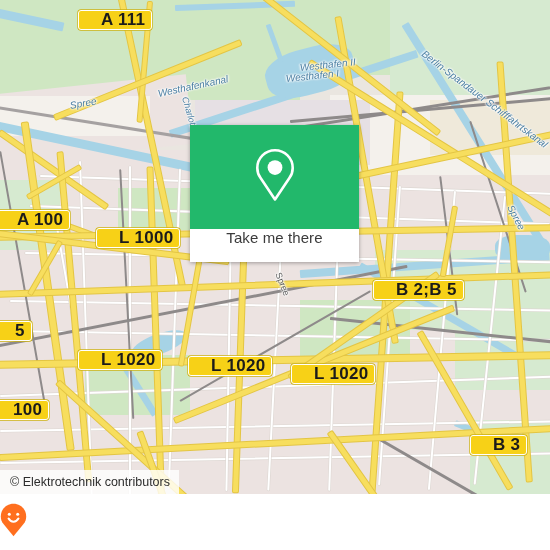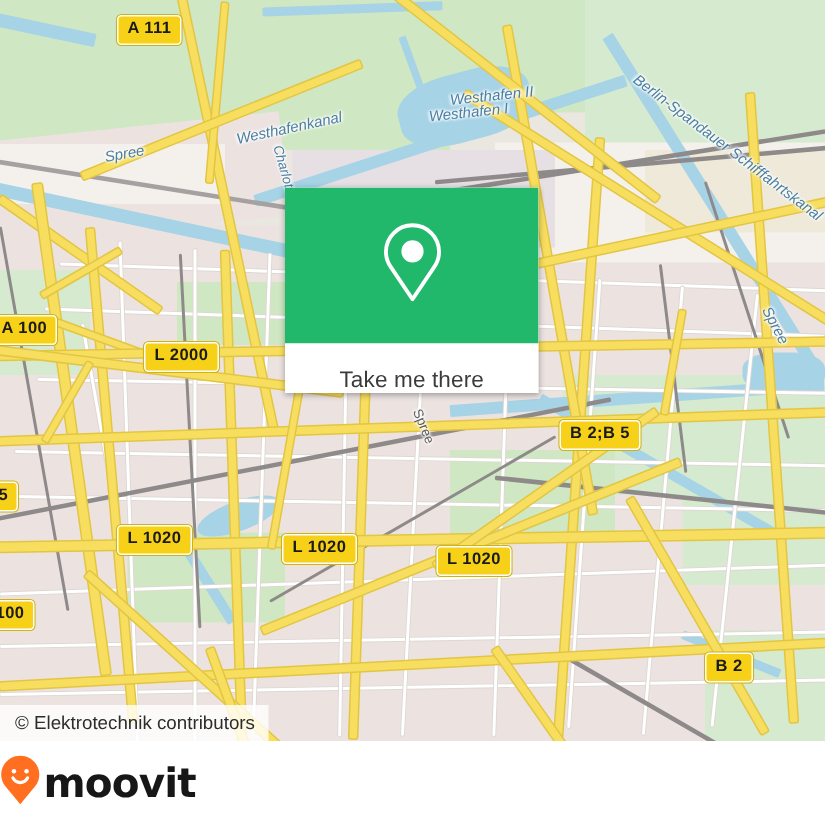--- a/index.html
+++ b/index.html
@@ -27,36 +27,36 @@
 
   
   .road{position:absolute;transform-origin:0 50%;border-radius:1px;}
   .motor{background:#f7de5e;box-shadow:0 0 0 1px #e3c544;}
   .minor{background:#ffffff;box-shadow:0 0 0 .6px #ddd7d2;}
   .rail{background:#8e8a8a;}
   .rail2{background:#a5a1a1;}
 
   
   .shield{position:absolute;background:#f7d117;border:1.6px solid #ffffff;
-          border-radius:3px;color:#1b1b1b;font-weight:bold;font-size:11px;
-          line-height:15px;padding:1px 6px 2px 6px;white-space:nowrap;
+          border-radius:3px;color:#1b1b1b;font-weight:bold;font-size:17px;
+          line-height:15px;padding:1px 6px 2px 22px;white-space:nowrap;
           box-shadow:0 0 0 .7px #cdb313;letter-spacing:.3px;}
 
   
   .mlabel{position:absolute;white-space:nowrap;color:#4f5b63;font-size:10px;
           font-weight:normal;transform-origin:0 50%;
           text-shadow:0 0 2px #fff,0 0 3px #fff,1px 0 2px #fff,-1px 0 2px #fff;}
   .wlabel{color:#4b7fa3;font-style:italic;}
   .slabel{color:#5a5a5a;font-size:9px;}
 
   
   #card{position:absolute;left:190px;top:125px;width:169px;height:137px;
         background:#ffffff;box-shadow:0 1px 4px rgba(0,0,0,.33);overflow:hidden;}
   #card-top{height:104px;background:#22b86b;display:flex;align-items:center;justify-content:center;}
-  #card-bottom{height:33px;background:#fff;display:flex;align-items:flex-end;justify-content:center;}
+  #card-bottom{height:33px;background:#fff;display:flex;align-items:flex-start;justify-content:center;}
   #take-me-there{font-size:15px;color:#3b3b3b;letter-spacing:.1px;}
 
   
   #attrib{position:absolute;left:0;top:470px;height:24px;
           background:rgba(255,255,255,.80);display:flex;align-items:center;
           padding:0 9px 0 10px;font-size:12.5px;color:#2c2c2c;}
 
   
   #footer{position:absolute;left:0;top:494px;width:550px;height:56px;background:#ffffff;
           display:flex;align-items:center;}
@@ -187,28 +187,28 @@
       <div class="mlabel wlabel" style="left:423px;top:47px;transform:rotate(37deg);">Berlin-Spandauer Schifffahrtskanal</div>
       <div class="mlabel wlabel" style="left:185px;top:92px;transform:rotate(74deg);font-size:9px;">Charlottenburger Verbindungskanal</div>
       <div class="mlabel wlabel" style="left:70px;top:100px;transform:rotate(-10deg);">Spree</div>
       <div class="mlabel wlabel" style="left:510px;top:200px;transform:rotate(62deg);">Spree</div>
       <div class="mlabel slabel" style="left:278px;top:268px;transform:rotate(68deg);">Spree</div>
     </div>
 
     <div class="layer">
       <div class="shield" style="left:78px;top:10px;">A 111</div>
       <div class="shield" style="left:-6px;top:210px;">A 100</div>
-      <div class="shield" style="left:96px;top:228px;">L 2000</div>
+      <div class="shield" style="left:96px;top:228px;">L 1000</div>
       <div class="shield" style="left:-8px;top:321px;">5</div>
       <div class="shield" style="left:78px;top:350px;">L 1020</div>
       <div class="shield" style="left:188px;top:356px;">L 1020</div>
       <div class="shield" style="left:291px;top:364px;">L 1020</div>
       <div class="shield" style="left:-10px;top:400px;">100</div>
       <div class="shield" style="left:373px;top:280px;">B 2;B 5</div>
-      <div class="shield" style="left:470px;top:435px;">B 2</div>
+      <div class="shield" style="left:470px;top:435px;">B 3</div>
     </div>
 
     <div id="card">
       <div id="card-top">
         <span>
           <svg width="40" height="54" viewBox="0 0 40 54" aria-hidden="true">
             <path d="M20 2.2C10.2 2.2 2.3 10.1 2.3 19.9c0 3.8 1.2 7.3 3.3 10.2L20 51.5l14.4-21.4c2.1-2.9 3.3-6.4 3.3-10.2C37.7 10.1 29.8 2.2 20 2.2z" fill="none" stroke="#ffffff" stroke-width="2.6" stroke-linejoin="round"></path>
             <circle cx="20" cy="19.6" r="7.4" fill="#ffffff"></circle>
           </svg>
         </span>
@@ -226,16 +226,15 @@
   <div id="footer">
     <div id="brand">
       <span>
         <svg width="27" height="34" viewBox="0 0 27 34" aria-hidden="true">
           <path d="M13.5 0.8C6.4 0.8 0.8 6.4 0.8 13.4c0 2.8 0.9 5.3 2.5 7.4L13.5 33.2l10.2-12.4c1.6-2.1 2.5-4.6 2.5-7.4C26.2 6.4 20.6 0.8 13.5 0.8z" fill="#ff6f1f"></path>
           <circle cx="9.3" cy="11.2" r="1.5" fill="#ffffff"></circle>
           <circle cx="17.7" cy="11.2" r="1.5" fill="#ffffff"></circle>
           <path d="M8.6 15.6c1.2 2.1 3 3.1 4.9 3.1s3.7-1 4.9-3.1" fill="none" stroke="#ffffff" stroke-width="2.1" stroke-linecap="round"></path>
         </svg>
       </span>
-      <span id="brand-word">moovit</span>
     </div>
   </div>
 </div>
 
 </body></html>

